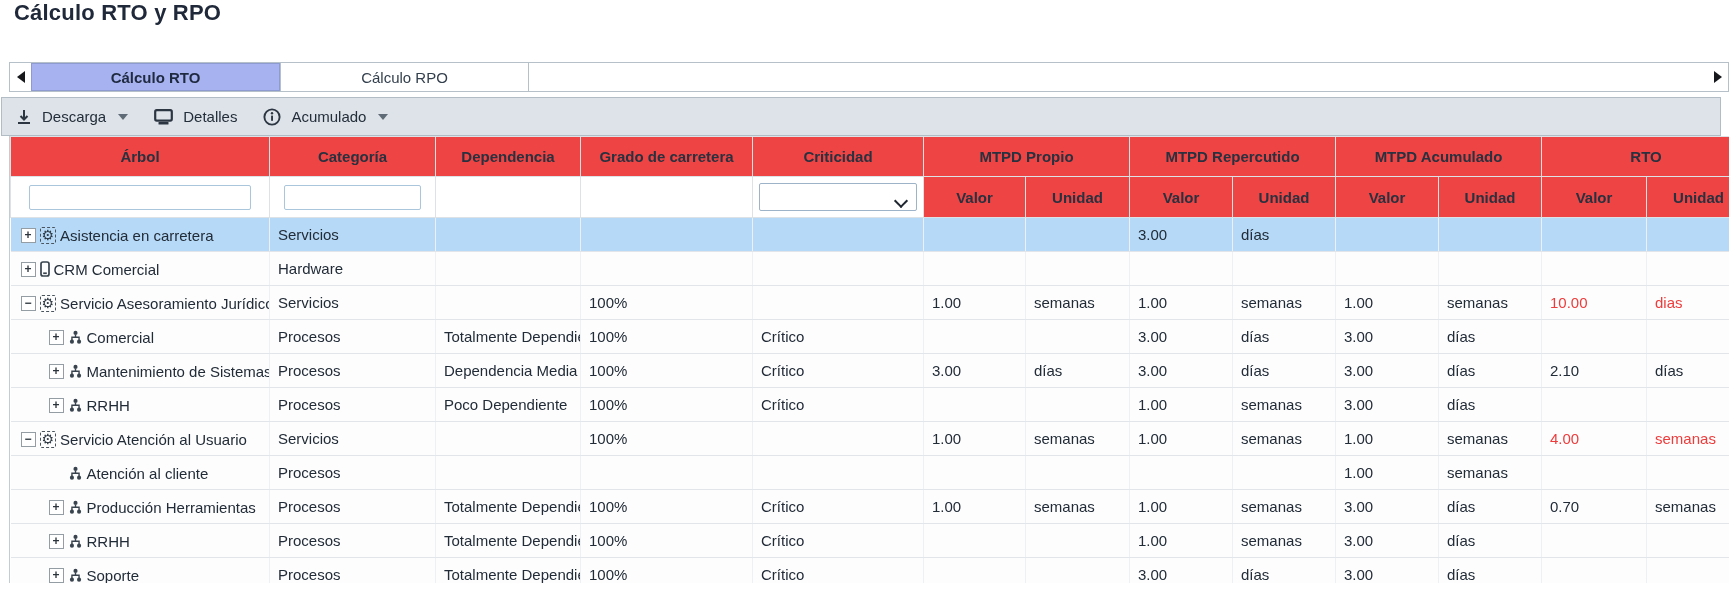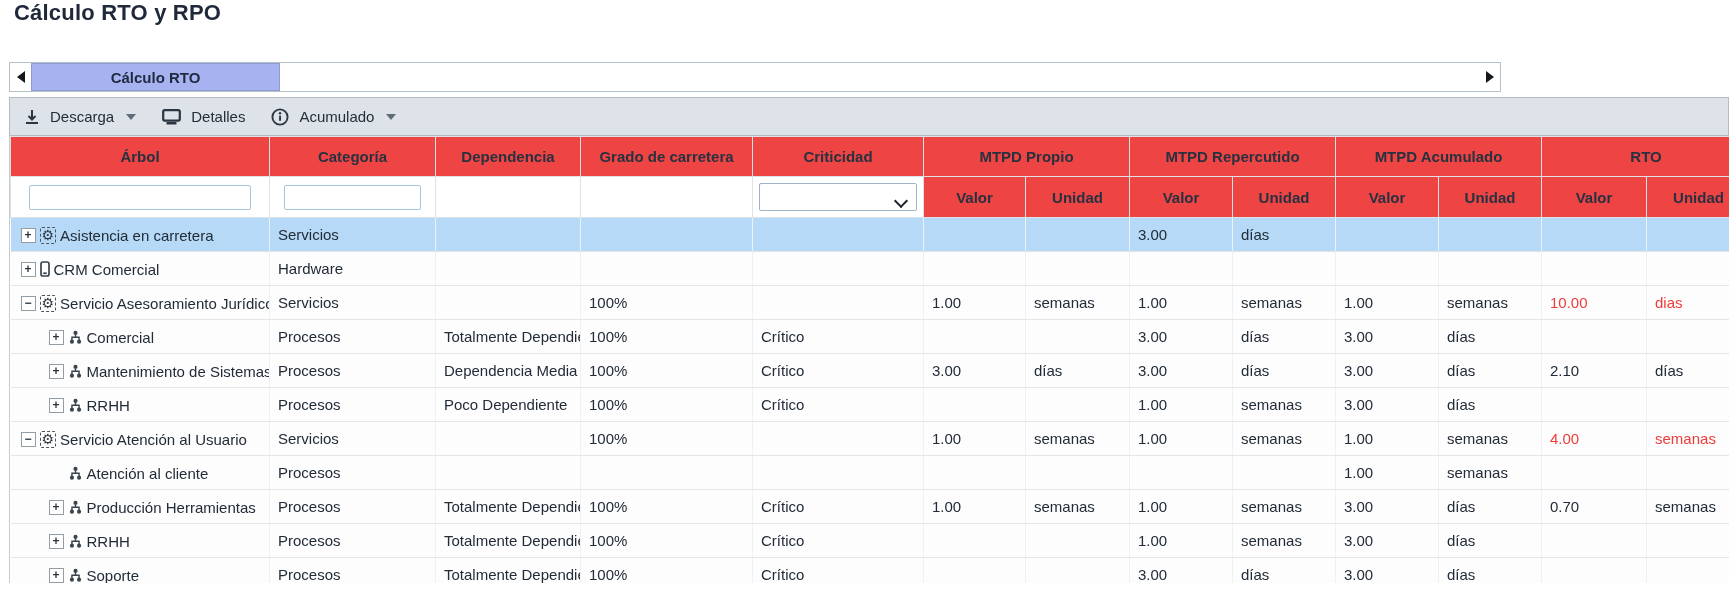--- a/index.html
+++ b/index.html
@@ -7,42 +7,42 @@
   body {
     width:1729px; height:592px; overflow:hidden; position:relative;
     background:#ffffff;
     font-family:"Liberation Sans", sans-serif;
     color:#232e3a;
   }
   h1.title { margin:0 0 0 14px; font-size:22px; font-weight:700; color:#20293a; letter-spacing:.2px; }
 
   
   .tabstrip {
-    margin:36px 0 5px 9px; width:1492px; height:30px;
+    margin:36px 0 5px 9px; width:1720px; height:30px;
     border:1px solid #b6c0c9; background:#fff;
     display:flex; align-items:stretch;
   }
   .scrollbtn { width:21px; display:flex; align-items:center; justify-content:center; cursor:pointer; background:#fff; }
   .scrollbtn.rightbtn { margin-left:auto; }
   .tri-left { width:0; height:0; border-top:6px solid transparent; border-bottom:6px solid transparent; border-right:8px solid #16181b; }
   .tri-right { width:0; height:0; border-top:6px solid transparent; border-bottom:6px solid transparent; border-left:8px solid #16181b; }
   .tabs { display:flex; }
   .tab {
     width:249px; display:flex; align-items:center; justify-content:center;
     font-size:15px; color:#333f4d; background:#fff; cursor:pointer;
     border-right:1px solid #b6c0c9; border-left:1px solid #b6c0c9;
   }
   .tab.active {
     background:var(--active-tab,#a7b3f1); font-weight:700; color:#1f2940;
     border:1px solid #8e9bd0;
   }
 
   
   .toolbar {
-    margin-left:9px; width:1720px; height:39px;
+    margin-left:1px; width:1720px; height:39px;
     background:#dde3e8; border:1px solid #b2bcc4;
     display:flex; align-items:center; padding:0 14px;
     font-size:15px; color:#232e3a;
   }
   .tb-btn { display:flex; align-items:center; gap:10px; cursor:pointer; margin-right:26px; }
   .tb-caret { width:0; height:0; border-left:5px solid transparent; border-right:5px solid transparent; border-top:6px solid #5f6b76; margin-left:2px; }
   .tb-ic { display:flex; align-items:center; }
 
   
   .tablewrap {
@@ -97,20 +97,21 @@
 <body style="--active-tab: #a7b3f1; --selected-row: #b5d9f6; --alert-text: #ee3b3b;">
 
 <h1 class="title">Cálculo RTO y RPO</h1>
 
 <div class="tabstrip">
   <div class="scrollbtn">
     <span class="tri-left"></span>
   </div>
   <div class="tabs" id="tabs">
       <div class="tab active">Cálculo RTO</div>
+      <div class="tab">Cálculo RPO</div>
     </div>
   <div class="scrollbtn rightbtn">
     <span class="tri-right"></span>
   </div>
 </div>
 
 <div class="toolbar">
   <div class="tb-btn">
     <span class="tb-ic">
       <svg width="16" height="16" viewBox="0 0 16 16">

